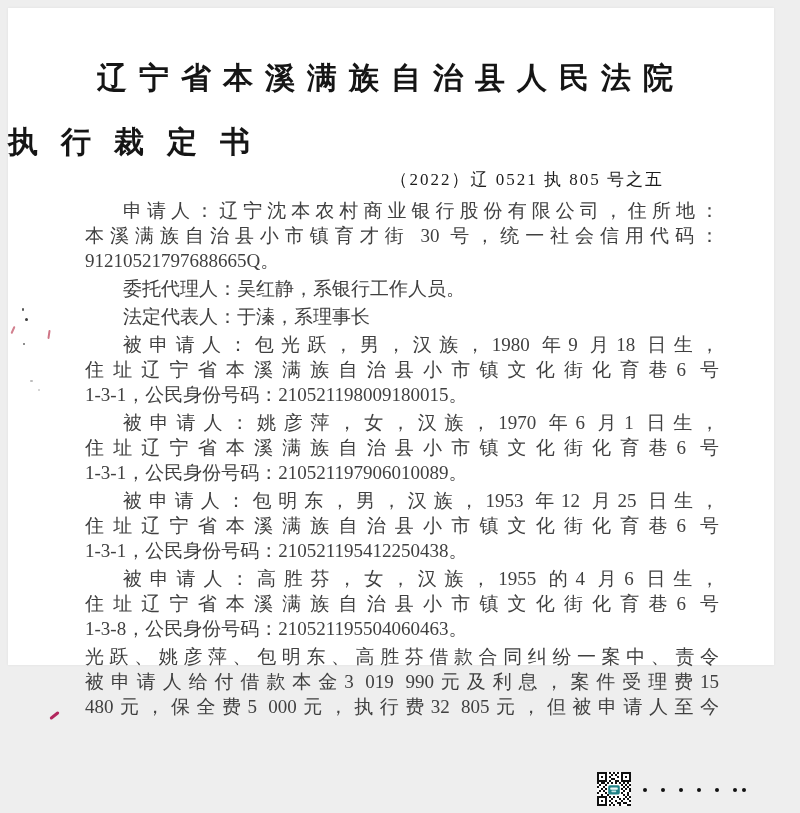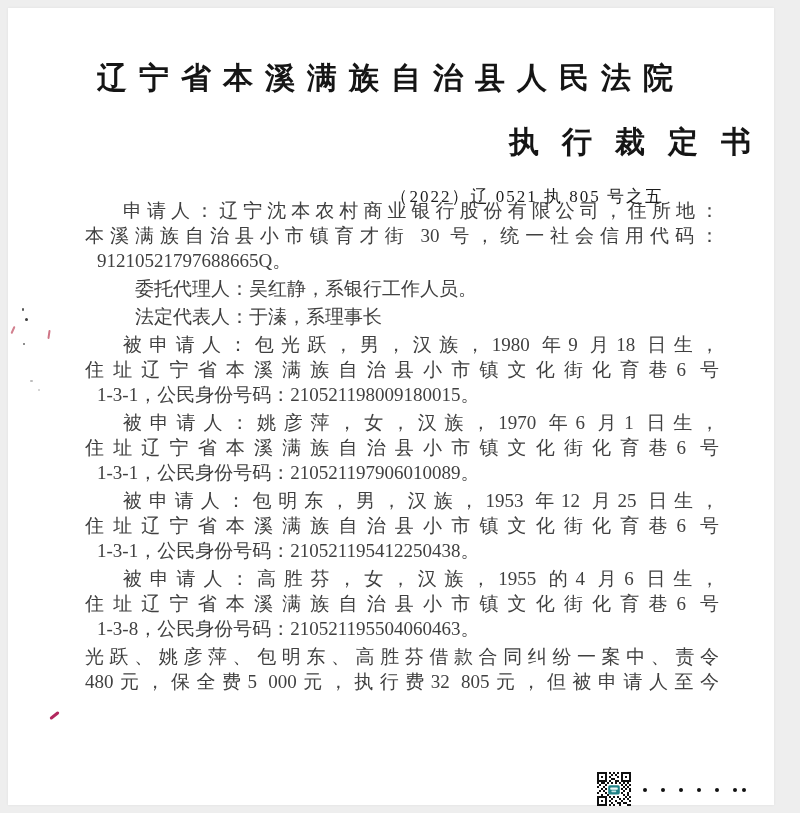--- a/index.html
+++ b/index.html
@@ -7,52 +7,51 @@
   body {
     font-family:"Liberation Serif","DejaVu Serif",serif;
     background:#eeeeee;
     position:relative;
     overflow:hidden;
   }
   .canvas { position:absolute; inset:0; background:#eeeeee; }
   .page {
     position:absolute;
     left:8px; top:8px;
-    width:766px; height:797px;
+    width:766px; height:657px;
     background:#ffffff;
     box-shadow:0 0 3px rgba(0,0,0,.06);
   }
   .court-name {
     position:absolute;
     left:0; right:0; top:50px;
     text-align:center;
     font-size:30px;
     font-weight:bold;
     letter-spacing:12px;
     color:#151515;
     white-space:nowrap;
   }
   .doc-title {
     position:absolute;
     left:0; right:0; top:114px;
-    text-align:right;
+    text-align:left;
     font-size:30px;
     font-weight:bold;
     letter-spacing:23px;
     color:#151515;
     white-space:nowrap;
   }
   .case-number {
     position:absolute;
     right:110px; top:160px;
     font-size:17px;
     color:#1c1c1c;
     letter-spacing:2px;
     white-space:nowrap;
-    margin-top:17px;
   }
   .doc-body {
     position:absolute;
     left:77px; top:190px;
     width:634px;
     font-size:19px;
     color:#404040;
   }
   .para { margin:0 0 3px 0; }
   .ln {
@@ -61,21 +60,21 @@
     height:25px;
     white-space:nowrap;
     overflow:visible;
   }
   .ln.j {
     text-align:justify;
     text-align-last:justify;
     text-justify:inter-character;
     white-space:normal;
   }
-  .ln.l { text-align:left;margin-left:12px; }
+  .ln.l { text-align:left; }
   .ln.i { text-indent:38px; }
   
   .speck { position:absolute; border-radius:2px; pointer-events:none; }
   .sp1 { left:14px; top:300px; width:2px; height:3px; background:#5a5a5a; }
   .sp2 { left:17px; top:310px; width:3px; height:3px; background:#3d3d3d; }
   .sp3 { left:4px;  top:318px; width:2px; height:8px; background:#d2808f; transform:rotate(24deg); }
   .sp4 { left:40px; top:322px; width:2px; height:9px; background:#cf7586; transform:rotate(8deg); }
   .sp5 { left:15px; top:335px; width:2px; height:2px; background:#6a6a6a; }
   .sp6 { left:22px; top:372px; width:3px; height:2px; background:#bdbdbd; }
   .sp7 { left:30px; top:381px; width:2px; height:2px; background:#c8c8c8; }
@@ -136,20 +135,21 @@
         <span class="ln j">住址辽宁省本溪满族自治县小市镇文化街化育巷6 号</span>
         <span class="ln l">1-3-1，公民身份号码：210521195412250438。</span>
       </p>
       <p class="para">
         <span class="ln j i">被申请人：高胜芬，女，汉族，1955 的4 月6 日生，</span>
         <span class="ln j">住址辽宁省本溪满族自治县小市镇文化街化育巷6 号</span>
         <span class="ln l">1-3-8，公民身份号码：210521195504060463。</span>
       </p>
       <p class="para">
         <span class="ln j">光跃、姚彦萍、包明东、高胜芬借款合同纠纷一案中、责令</span>
+        <span class="ln j">被申请人给付借款本金3 019 990元及利息，案件受理费15</span>
         <span class="ln j">480元，保全费5 000元，执行费32 805元，但被申请人至今</span>
       </p>
     </div>
 
     <div class="speck sp1"></div>
     <div class="speck sp2"></div>
     <div class="speck sp3"></div>
     <div class="speck sp4"></div>
     <div class="speck sp5"></div>
     <div class="speck sp6"></div>

